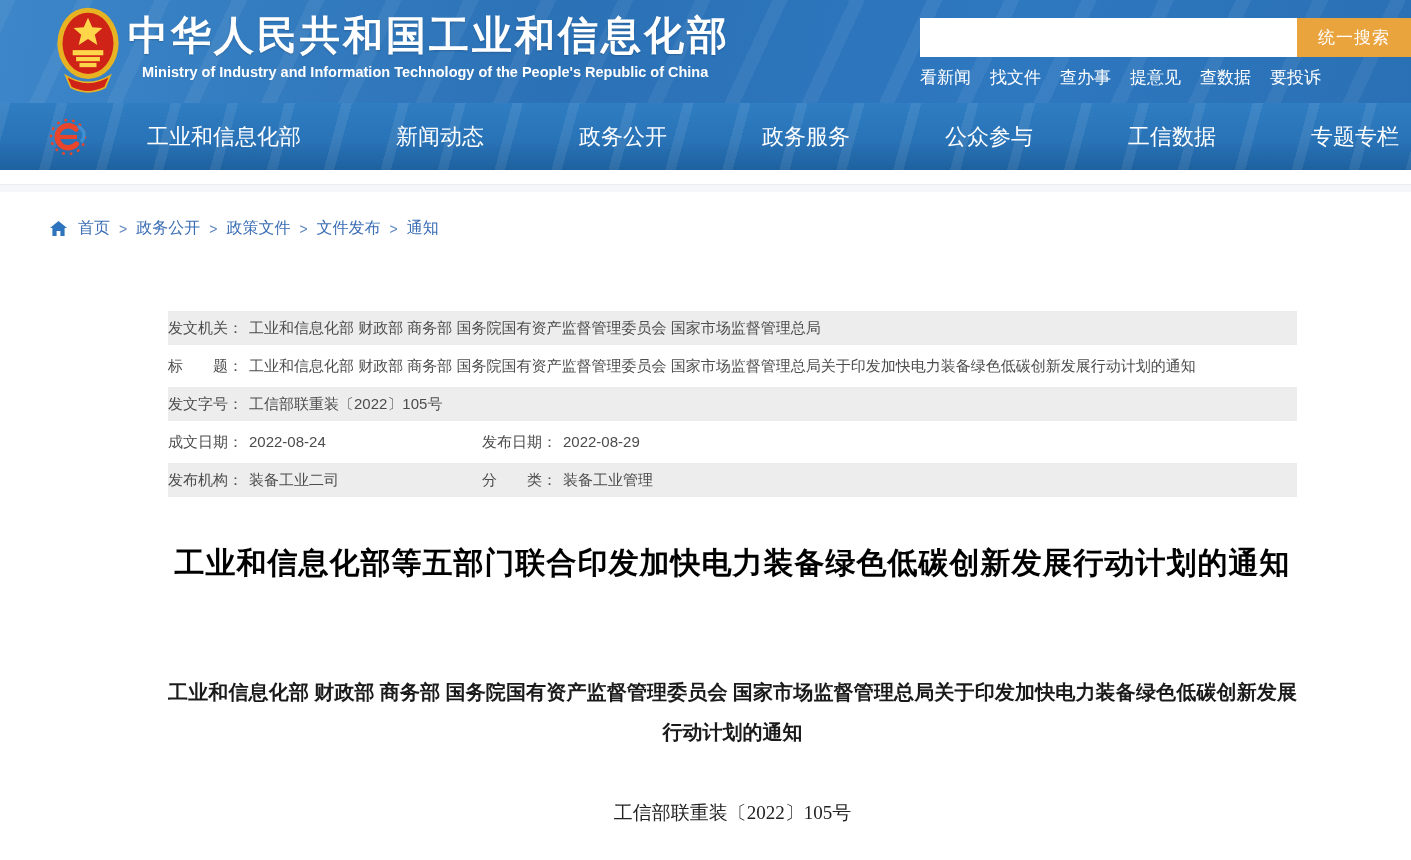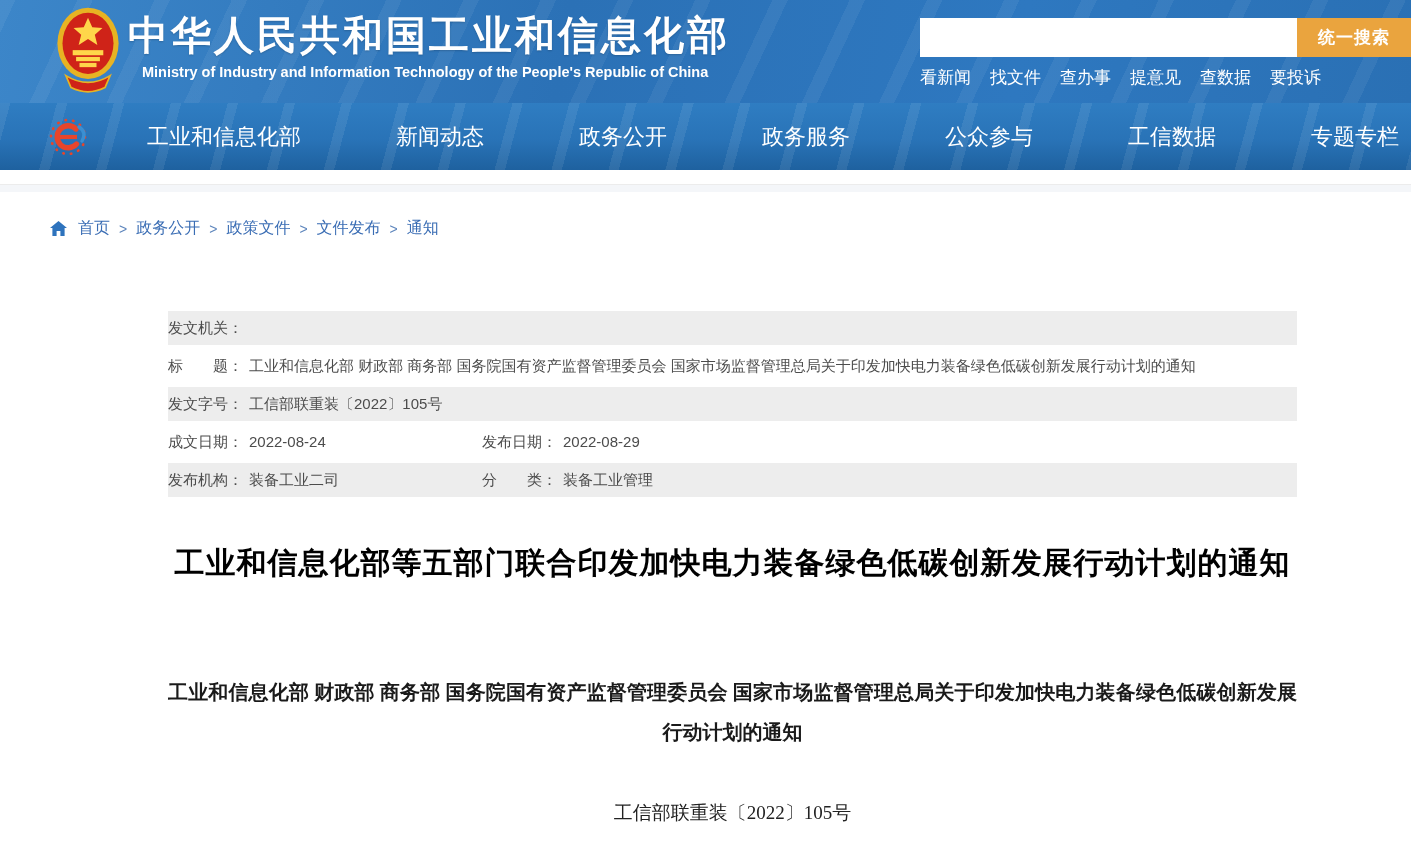--- a/index.html
+++ b/index.html
@@ -22,21 +22,21 @@
   .site-subtitle{
     position:absolute; left:142px; top:64px;
     font-size:14.5px; font-weight:600; color:#fff; white-space:nowrap;
   }
   .search-input{
     position:absolute; left:920px; top:18px; width:377px; height:39px;
     border:none; outline:none; background:#fff; padding:0 10px; font-size:16px;
   }
   .search-btn{
     position:absolute; left:1297px; top:18px; width:114px; height:39px;
-    border:none; background:#eaa43e; color:#fff; font-size:17px; font-weight:bold;
+    border:none; background:#eaa43e; color:#fff; font-size:17px; font-weight:normal;
     letter-spacing:1px; cursor:pointer;
   }
   .quick-links{
     position:absolute; left:920px; top:66px; display:flex; gap:19px;
     font-size:17px; color:#fff;
   }
   .quick-links span{ cursor:pointer; white-space:nowrap; }
 
   
   .navbar{
@@ -163,20 +163,21 @@
   <span class="crumb">政策文件</span>
   <span class="sep">&gt;</span>
   <span class="crumb">文件发布</span>
   <span class="sep">&gt;</span>
   <span class="crumb">通知</span>
 </div>
 
 <div class="meta-table">
   <div class="meta-row gray">
     <span class="meta-label">发文机关：</span>
+    <span class="meta-value">工业和信息化部 财政部 商务部 国务院国有资产监督管理委员会 国家市场监督管理总局</span>
   </div>
   <div class="meta-row">
     <span class="meta-label">标　　题：</span>
     <span class="meta-value">工业和信息化部 财政部 商务部 国务院国有资产监督管理委员会 国家市场监督管理总局关于印发加快电力装备绿色低碳创新发展行动计划的通知</span>
   </div>
   <div class="meta-row gray">
     <span class="meta-label">发文字号：</span>
     <span class="meta-value">工信部联重装〔2022〕105号</span>
   </div>
   <div class="meta-row">

